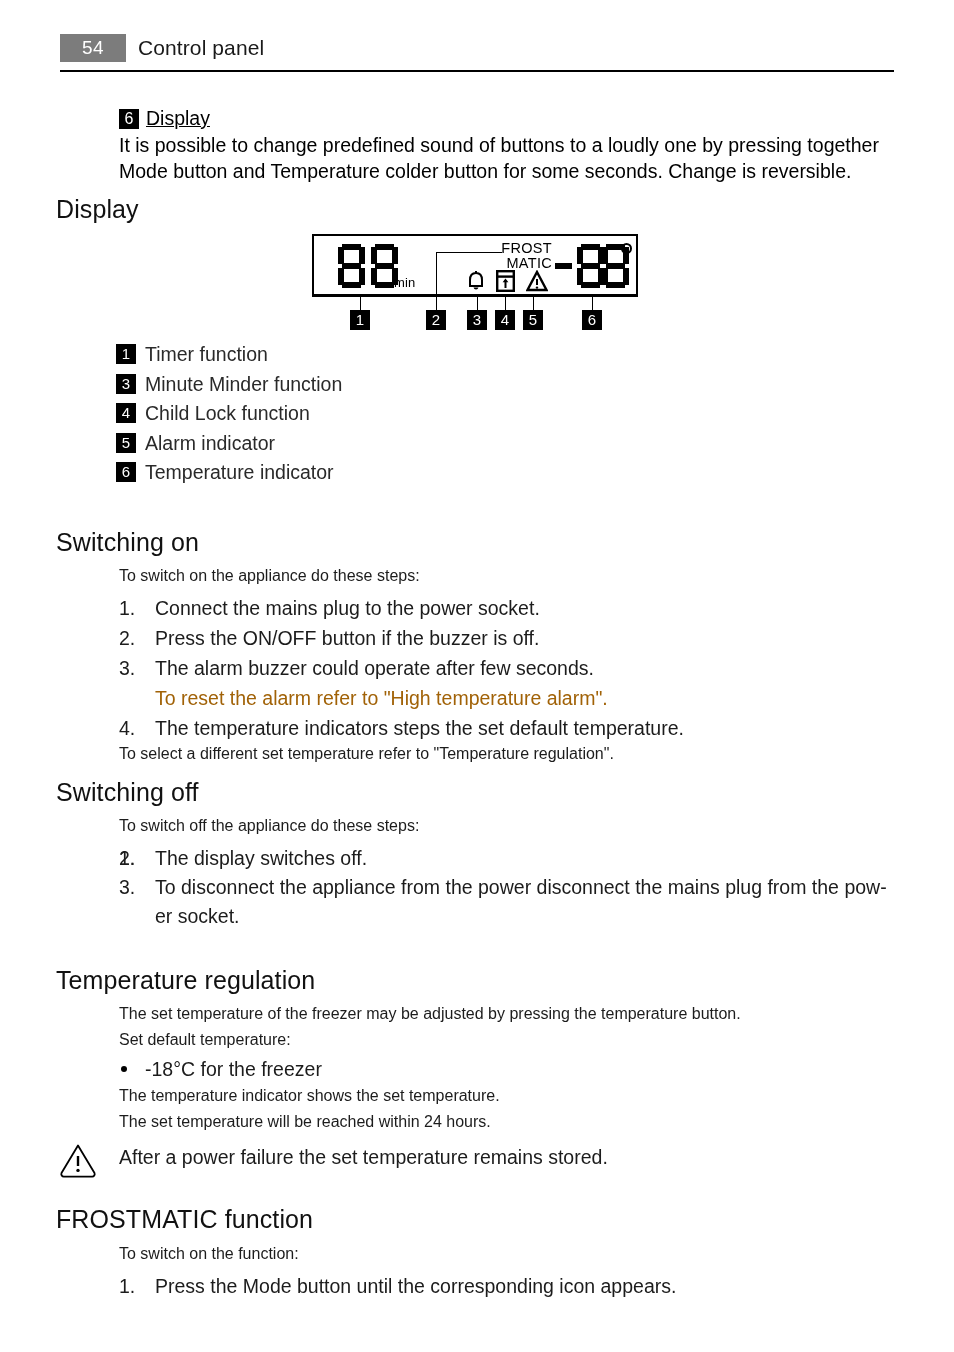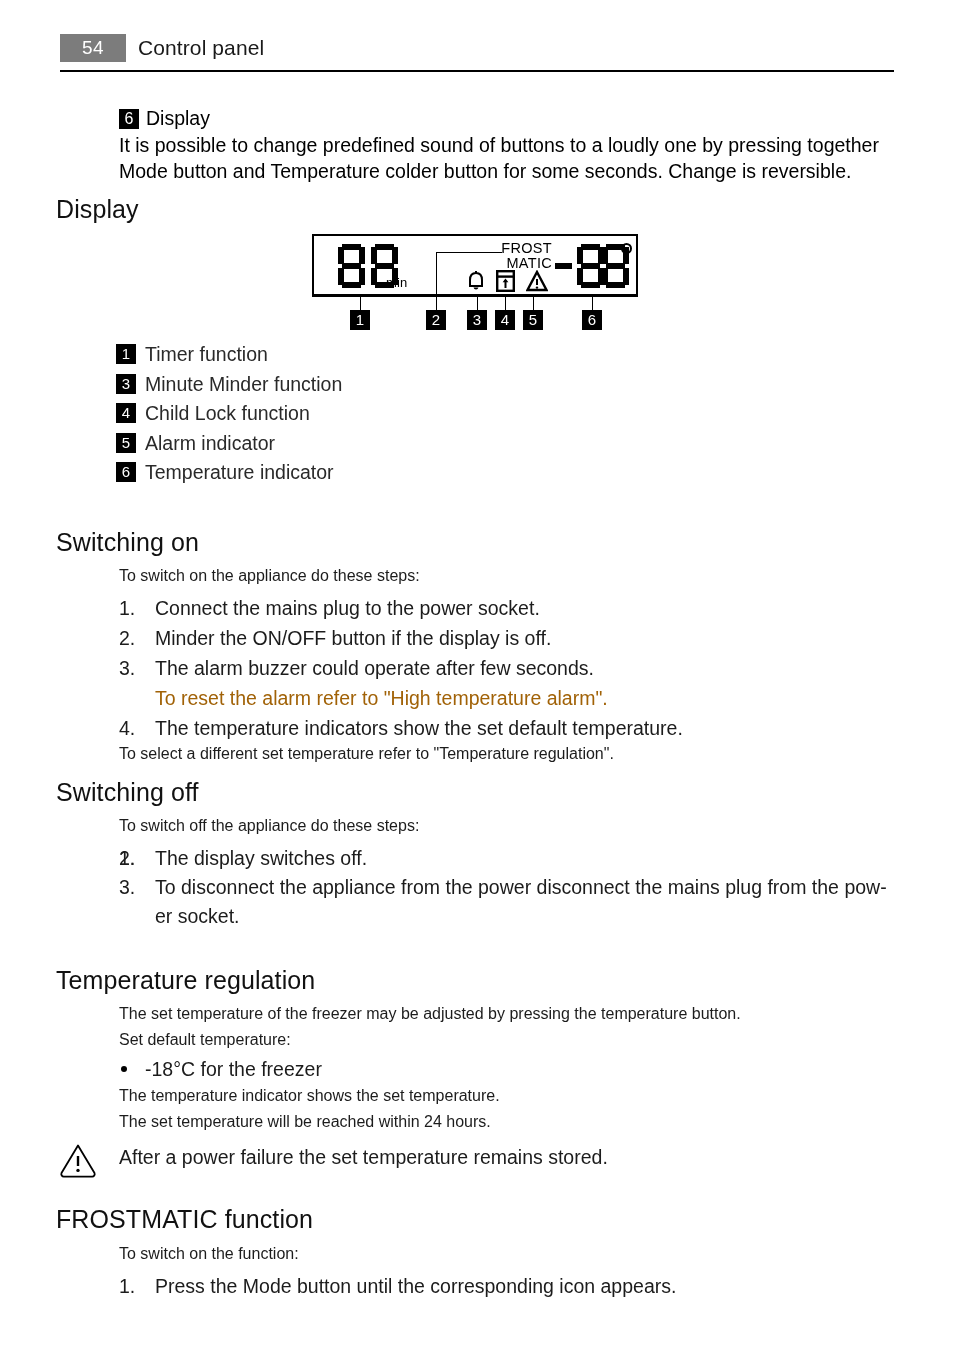--- a/index.html
+++ b/index.html
@@ -62,21 +62,21 @@
     display: inline-block;
     background: #000;
     color: #fff;
     font-size: 16px;
     line-height: 20px;
     width: 20px; height: 20px;
     text-align: center;
     vertical-align: 1px;
     margin-right: 7px;
   }
-  .intro-line1 { font-size: 19.5px; line-height: 24px; }
+  .intro-line1 { font-size: 19.5px; line-height: 24px; text-decoration: underline; }
   .intro-par {
     font-size: 19.5px; line-height: 26px;
     margin-top: 2px; width: 780px;
   }
 
   
   .figure { position: absolute; left: 312px; top: 234px; width: 326px; }
   .lcd-box {
     position: relative;
     width: 326px; height: 62px;
@@ -275,21 +275,21 @@
     </div>
     <div class="seg-digit" style="left:57px; top:8px;">
       <i class="h t"></i>
         <i class="h m"></i>
         <i class="h b"></i>
       <i class="v tl"></i>
         <i class="v tr"></i>
         <i class="v bl"></i>
         <i class="v br"></i>
     </div>
-    <div class="lcd-min" style="left:72px; top:40px;">min</div>
+    <div class="lcd-min" style="left:80px; top:40px;">min</div>
 
     <div class="lcd-frostmatic" style="left:176px; top:5px; width:62px;">FROST</div>
     <div class="lcd-frostmatic" style="left:176px; top:20px; width:62px;">MATIC</div>
 
     <span class="ic" style="left:152px; top:34px;">
       <svg width="20" height="22" viewBox="0 0 20 22">
         <path d="M10 3 C5.5 3 4 6.5 4 10 L4 16 L16 16 L16 10 C16 6.5 14.5 3 10 3 Z M10 3 L10 1" fill="none" stroke="#000" stroke-width="2"></path>
         <path d="M7.5 17.5 a2.6 2.6 0 0 0 5 0 Z" fill="#000"></path>
       </svg>
     </span>
@@ -374,28 +374,28 @@
   </div>
 </div>
 
 <h2 class="sec-heading" style="left:56px; top:527px;">Switching on</h2>
 <div class="steps" style="left:119px; top:563px;">
   <div class="plain-line">To switch on the appliance do these steps:</div>
   <div class="step" style="margin-top:4px;">
     <span class="n">1.</span><span>Connect the mains plug to the power socket.</span>
   </div>
   <div class="step">
-    <span class="n">2.</span><span>Minder the ON/OFF button if the display is off.</span>
+    <span class="n">2.</span><span>Press the ON/OFF button if the buzzer is off.</span>
   </div>
   <div class="step">
     <span class="n">3.</span><span>The alarm buzzer could operate after few seconds.</span>
   </div>
   <div class="substep">To reset the alarm refer to "High temperature alarm".</div>
   <div class="step">
-    <span class="n">4.</span><span>The temperature indicators show the set default temperature.</span>
+    <span class="n">4.</span><span>The temperature indicators steps the set default temperature.</span>
   </div>
   <div class="plain-line" style="margin-top:-2px;">To select a different set temperature refer to "Temperature regulation".</div>
 </div>
 
 <h2 class="sec-heading" style="left:56px; top:777px;">Switching off</h2>
 <div class="steps" style="left:119px; top:813px;">
   <div class="plain-line">To switch off the appliance do these steps:</div>
   <div class="step" style="margin-top:4px;">
     <span class="n">1.</span>
   </div>

